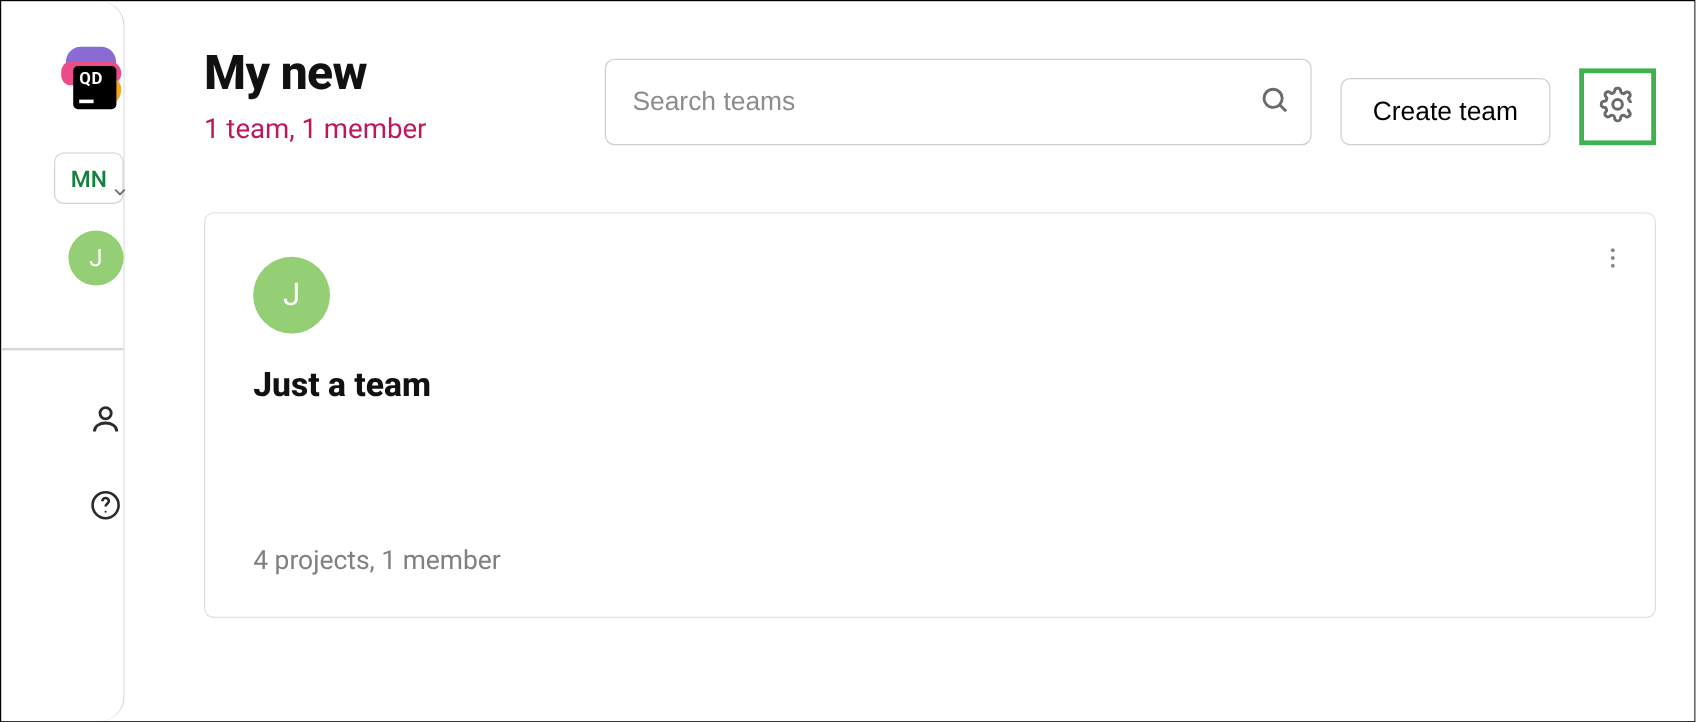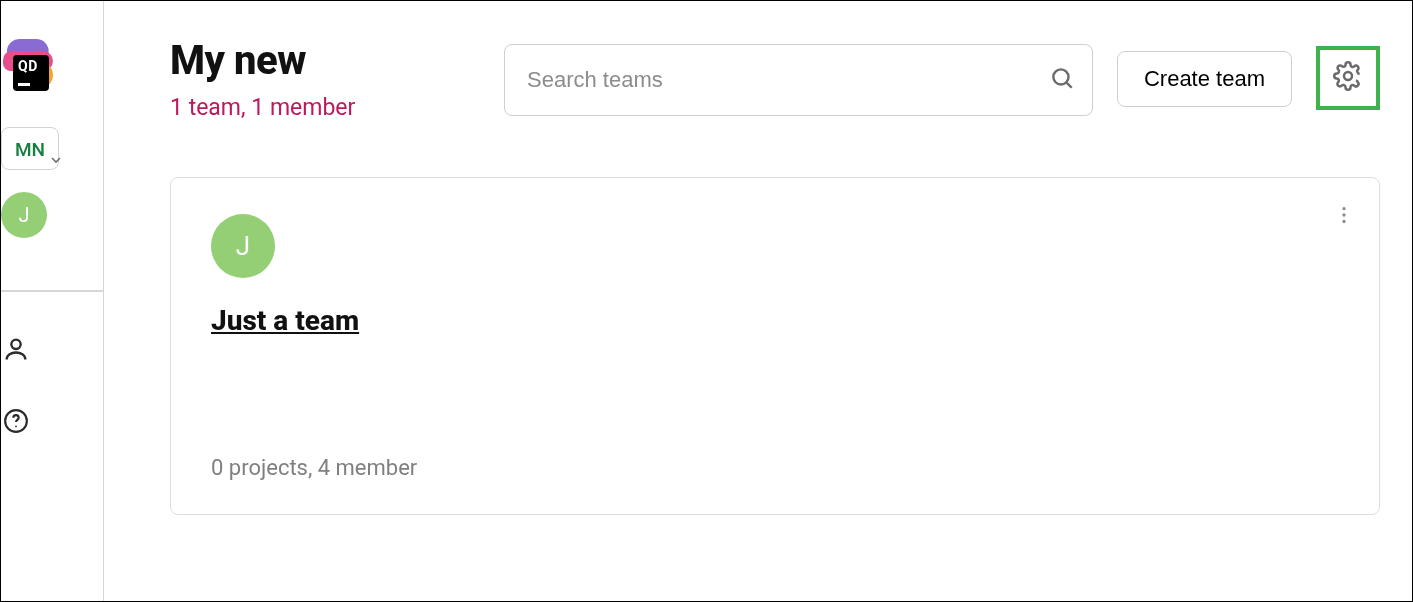--- a/index.html
+++ b/index.html
@@ -19,24 +19,25 @@
       border: 1px solid #000;
       display: flex;
     }
     
     .sidebar {
       width: 103px;
       height: 100%;
       border-right: 1.5px solid #d6d6d6;
       display: flex;
       flex-direction: column;
-      align-items: flex-start;
+      align-items: flex-end;
       padding-top: 38px;
       gap: 0;
       position: relative;
+      border-radius: 21px;
     }
     .logo-qd {
       width: 54px;
       height: 54px;
       position: relative;
       margin-bottom: 34px;
     }
     .logo-blob-top {
       position: absolute;
       top: 0; left: 6px;
@@ -124,21 +125,21 @@
       margin-bottom: 42px;
     }
     
     .main {
       flex: 1;
       padding: 36px 32px 20px 66px;
       position: relative;
     }
     .header-row {
       display: flex;
-      align-items: center;
+      align-items: flex-end;
       gap: 24px;
     }
     .title-block { flex: 0 0 auto; min-width: 310px; }
     .page-title {
       font-size: 40px;
       font-weight: 800;
       color: #111;
       letter-spacing: -0.5px;
     }
     .page-subtitle {
@@ -211,21 +212,20 @@
       background: #94cf76;
       color: #fff;
       font-size: 26px;
       display: flex; align-items: center; justify-content: center;
     }
     .team-name {
       margin-top: 26px;
       font-size: 28px;
       font-weight: 800;
       color: #111;
-      text-decoration: underline;
     }
     .team-meta {
       margin-top: 118px;
       font-size: 22px;
       color: #808080;
     }
   </style>
 </head>
 <body>
 
@@ -307,16 +307,16 @@
         <svg width="22" height="22" viewBox="0 0 24 24" fill="currentColor">
             <circle cx="12" cy="5" r="1.8"></circle>
             <circle cx="12" cy="12" r="1.8"></circle>
             <circle cx="12" cy="19" r="1.8"></circle>
           </svg>
       </div>
       <div class="team-avatar">
         <span>J</span>
       </div>
       <div class="team-name">Just a team</div>
-      <div class="team-meta">0 projects, 4 member</div>
+      <div class="team-meta">4 projects, 1 member</div>
     </div>
   </main>
 </div>
 
 </body></html>

